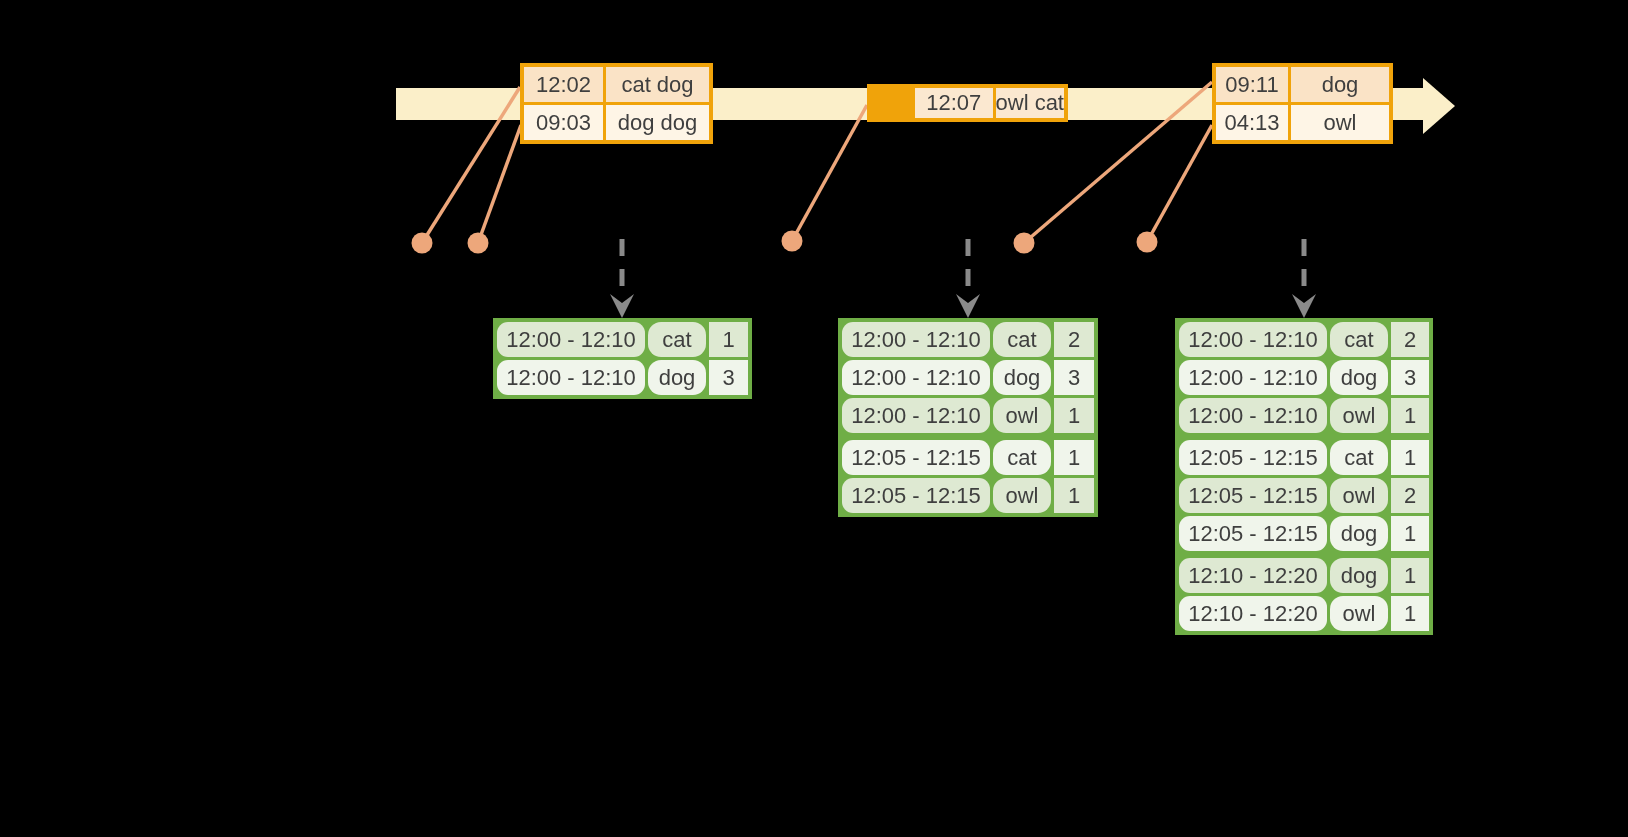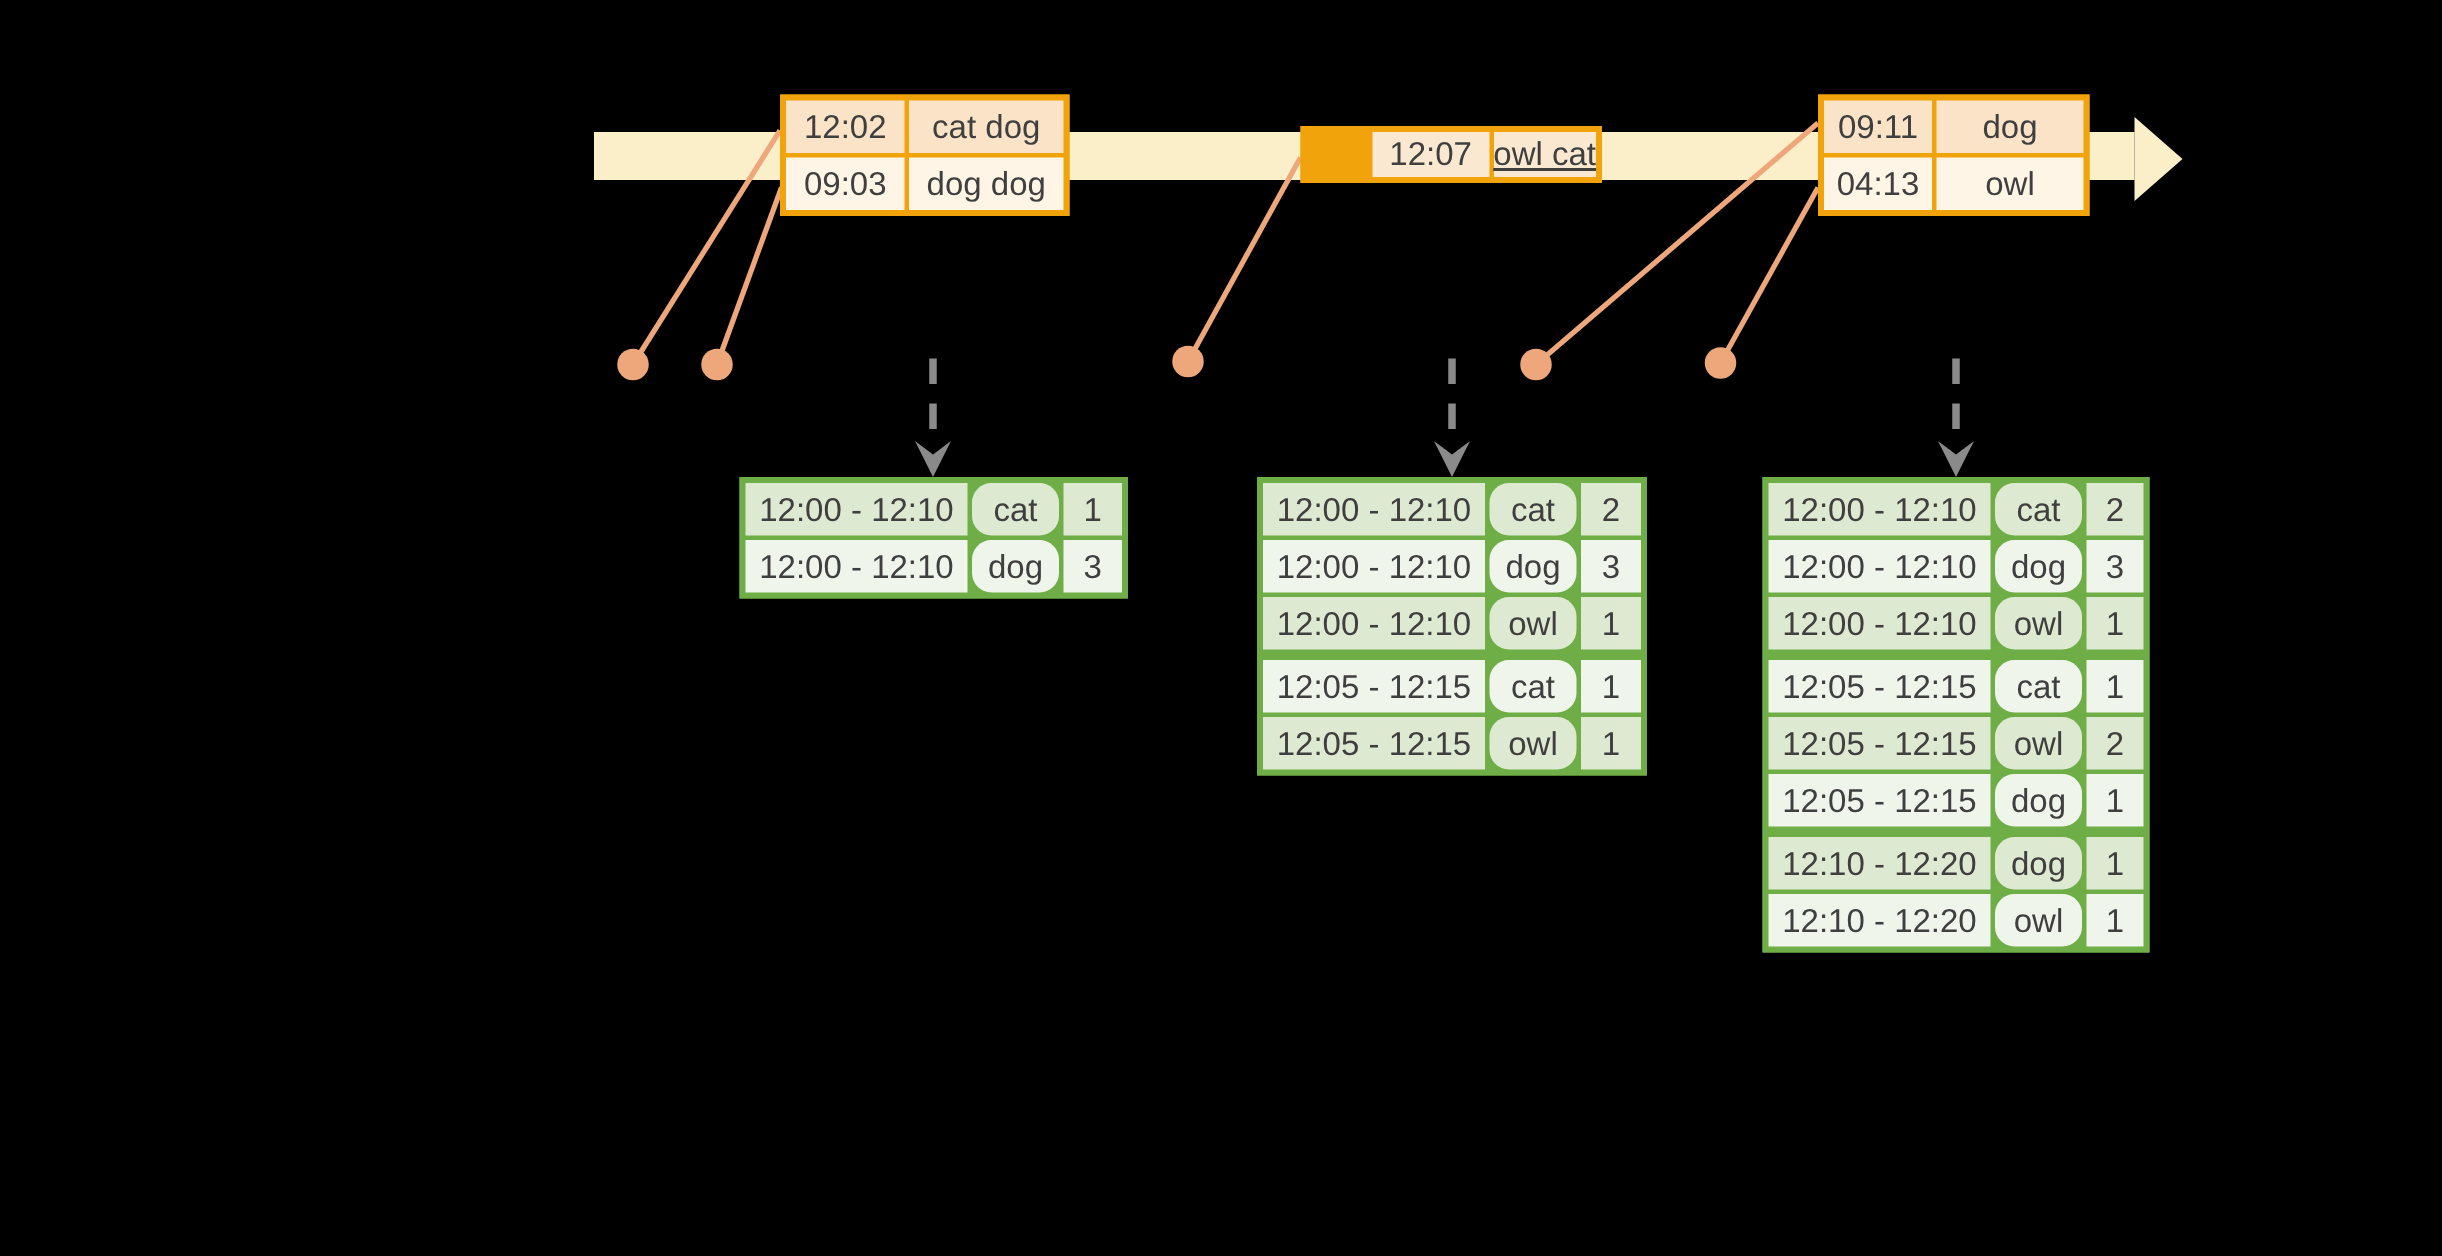--- a/index.html
+++ b/index.html
@@ -25,32 +25,32 @@
   
   .etable{border:4px solid var(--event-border,#f0a30a);background:var(--event-border,#f0a30a);}
   .etable .tcell{height:35px;}
   .etable .odd  .tcell{background:var(--event-row-fill-dark,#fae3c6);}
   .etable .even .tcell{background:var(--event-row-fill-light,#fef5e6);}
   .etable.single .tcell{height:30px;background:var(--event-single-fill,#fbe8d0);}
   .etA{left:520px;top:63px;width:193px;}
   .etB{left:867px;top:84px;width:201px;padding-left:44px;}
   .etC{left:1212px;top:63px;width:181px;}
   .etA .c0{width:79px;} .etA .c1{flex:1;}
-  .etB .c0{width:82px;} .etB .c1{flex:1;text-decoration:underline;}
+  .etB .c0{width:82px;} .etB .c1{flex:1;}
   .etC .c0{width:72px;} .etC .c1{flex:1;}
 
   
   .gtable{border:4px solid var(--result-border,#6fae46);background:var(--result-border,#6fae46);}
   .gtable .tcell{height:35px;}
   .gtable .odd  .tcell{background:var(--result-row-fill-dark,#dee9d2);}
   .gtable .even .tcell{background:var(--result-row-fill-light,#f0f5eb);}
   .gt1{left:493px;top:318px;width:259px;}
   .gt2{left:838px;top:318px;width:260px;}
   .gt3{left:1175px;top:318px;width:258px;}
-  .gtable .c0{width:148px;}
+  .gtable .c0{width:148px;border-radius:11px;}
   .gtable .c1{width:58px;border-radius:13px;}
   .gtable .c2{flex:1;}
 
   
   .tl-shaft,.tl-head{fill:var(--timeline-fill,#fbefc9);}
   .conn{stroke:var(--connector,#eda77b);stroke-width:3.5;}
   .dot{fill:var(--connector,#eda77b);}
   .trig{stroke:var(--arrow-gray,#8a8a8a);stroke-width:5;stroke-dasharray:17 13;}
   .trig-head{fill:var(--arrow-gray,#8a8a8a);}
 </style>

